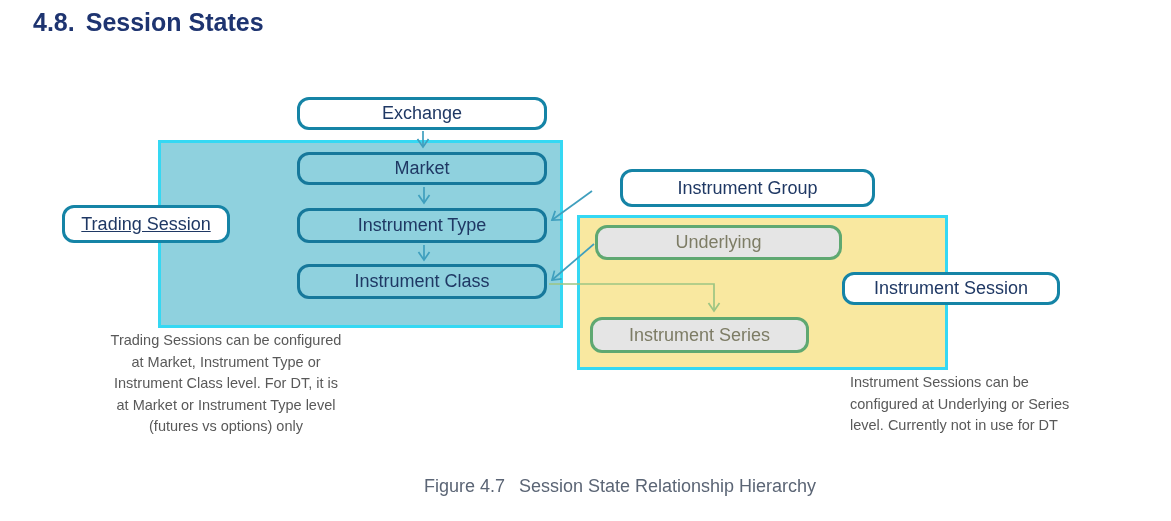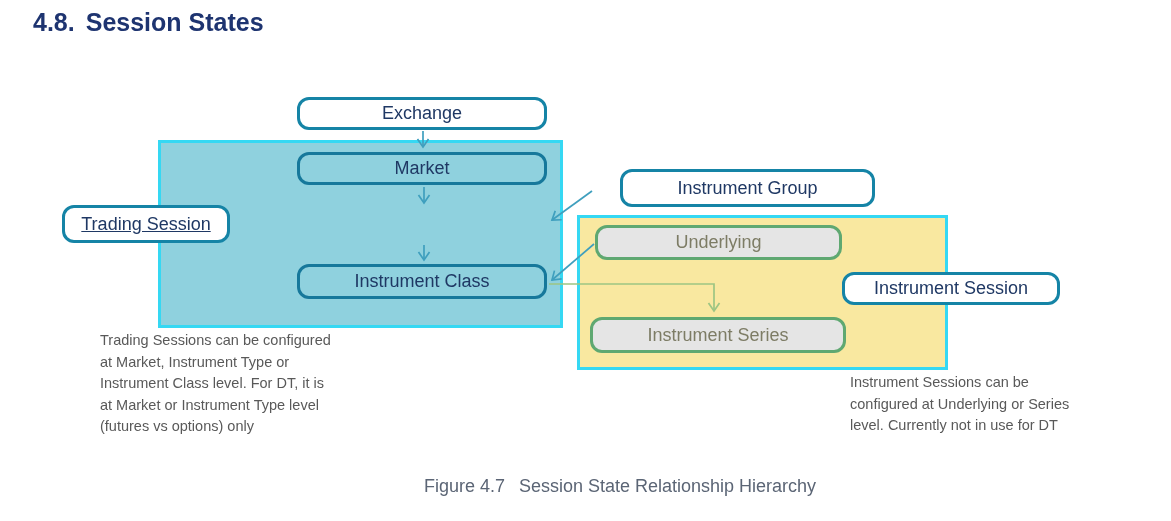--- a/index.html
+++ b/index.html
@@ -47,40 +47,40 @@
   .teal-node   { background: #8fd1de; border: 3px solid #16789b; color: #1f3864; }
   .yellow-node { background: #e5e5e5; border: 3px solid #5fa871; color: #7d7c65; }
 
   .box-exchange           { left: 297px; top: 97px;  width: 250px; height: 33px; }
   .box-market             { left: 297px; top: 152px; width: 250px; height: 33px; }
   .box-instrument-type    { left: 297px; top: 208px; width: 250px; height: 35px; }
   .box-instrument-class   { left: 297px; top: 264px; width: 250px; height: 35px; }
   .box-trading-session    { left: 62px;  top: 205px; width: 168px; height: 38px; text-decoration: underline; }
   .box-instrument-group   { left: 620px; top: 169px; width: 255px; height: 38px; }
   .box-underlying         { left: 595px; top: 225px; width: 247px; height: 35px; }
-  .box-instrument-series  { left: 590px; top: 317px; width: 256px; height: 36px; }
+  .box-instrument-series  { left: 590px; top: 317px; width: 219px; height: 36px; }
   .box-instrument-session { left: 842px; top: 272px; width: 218px; height: 33px; }
 
   .arrow-layer {
     position: absolute;
     left: 0; top: 0;
     width: 1171px; height: 521px;
     z-index: 2;
     pointer-events: none;
   }
 
   .note {
     position: absolute;
     font-size: 14.5px;
     line-height: 21.5px;
     color: #595959;
     white-space: pre-line;
     z-index: 4;
   }
-  .note-left  { left: 100px; top: 330px; width: 270px; }
+  .note-left  { left: 91px; top: 330px; width: 270px; text-align: center; }
   .note-right { left: 850px; top: 372px; width: 265px; }
 
   .caption {
     position: absolute;
     left: 330px;
     top: 476px;
     width: 580px;
     text-align: center;
     font-size: 18px;
     color: #5b6575;
@@ -117,20 +117,23 @@
     <line x1="594" y1="244" x2="552" y2="280" stroke="#3f9fbe" stroke-width="1.7" marker-end="url(#ah-teal)"></line>
     <polyline points="549,284 714,284 714,311" fill="none" stroke="#9dc583" stroke-width="1.7" marker-end="url(#ah-green)"></polyline>
   </svg>
 
   <div class="nodebox white-node box-exchange">
     <span>Exchange</span>
   </div>
   <div class="nodebox teal-node box-market">
     <span>Market</span>
   </div>
+  <div class="nodebox teal-node box-instrument-type">
+    <span>Instrument Type</span>
+  </div>
   <div class="nodebox teal-node box-instrument-class">
     <span>Instrument Class</span>
   </div>
   <div class="nodebox white-node box-trading-session">
     <span>Trading Session</span>
   </div>
   <div class="nodebox white-node box-instrument-group">
     <span>Instrument Group</span>
   </div>
   <div class="nodebox yellow-node box-underlying">

